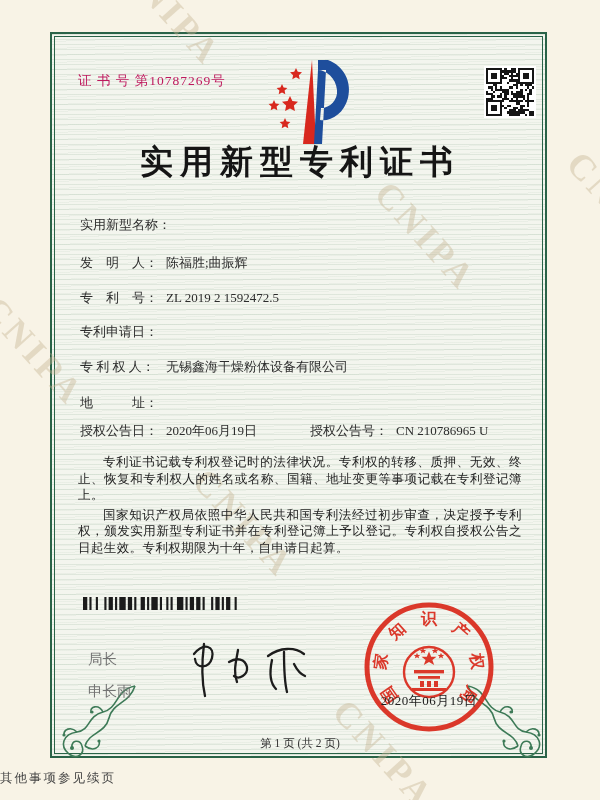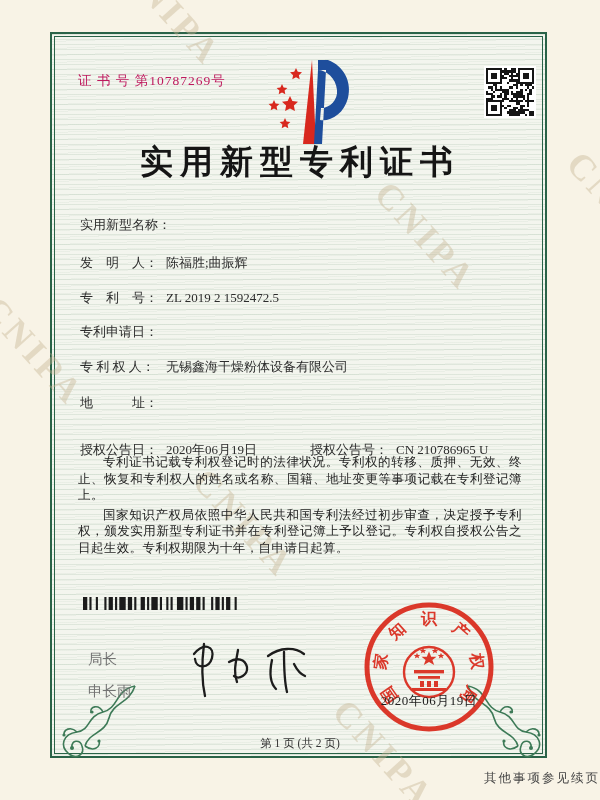--- a/index.html
+++ b/index.html
@@ -50,21 +50,21 @@
   .title{
     left:0; top:140px; width:100%; text-align:center;
     font-size:33px; font-weight:bold; color:#151515; letter-spacing:7px;
   }
 
   .rows{ left:80px; top:216px; width:448px; font-size:13px; color:#2c2c2c; }
   .row{ position:absolute; left:0; display:flex; line-height:17px; }
   .row .lab{ flex:0 0 86px; white-space:nowrap; }
   .row .val{ width:360px; }
   .r0{ top:0; } .r1{ top:38px; } .r2{ top:73px; } .r3{ top:107px; }
-  .r4{ top:142px; } .r5{ top:178px; } .r6{ top:225px;justify-content:center; }
+  .r4{ top:142px; } .r5{ top:178px; } .r6{ top:206px;justify-content:center; }
   .grant2{ position:absolute; left:230px; top:0; display:flex; white-space:nowrap; }
 
   .body-text{
     left:78px; top:454px; width:444px;
     font-size:12.5px; line-height:16.5px; color:#222; letter-spacing:.4px;
     text-align:justify;
   }
   .body-text p{ margin:0 0 3px 0; text-indent:2em; }
 
   .barcode{ left:83px; top:596px; width:158px; height:13px; }
@@ -79,21 +79,21 @@
   .seal{ left:360px; top:598px; width:138px; height:138px; z-index:4; mix-blend-mode:multiply; opacity:.93; }
   .seal svg{ width:100%; height:100%; }
   .seal .ring{ fill:none; stroke:#d9291b; stroke-width:5; }
   .seal text{ fill:#d9291b; font-size:16px; font-weight:bold; }
   .seal .em{ fill:#d9291b; }
   .seal .emr{ fill:none; stroke:#d9291b; stroke-width:2.4; }
   .seal-date{ left:356px; top:692px; width:146px; text-align:center; z-index:5;
     font-size:13px; color:#1d1d1d; letter-spacing:.5px; }
 
   .page-no{ left:0; top:736px; width:100%; text-align:center; font-size:11.5px; color:#333; }
-  .bottom-note{ left:0; top:770px; width:100%; text-align:right; font-size:12.5px; color:#444; letter-spacing:2px; }
+  .bottom-note{ left:0; top:770px; width:100%; text-align:left; font-size:12.5px; color:#444; letter-spacing:2px; }
 </style>
 </head>
 <body>
 
 <div class="page">
 
   <div class="wm" style="left:105px; top:-10px;">CNIPA</div>
   <div class="wm" style="left:360px; top:215px;">CNIPA</div>
   <div class="wm" style="left:552px; top:185px;">CNIPA</div>
   <div class="wm" style="left:-32px; top:330px;">CNIPA</div>

